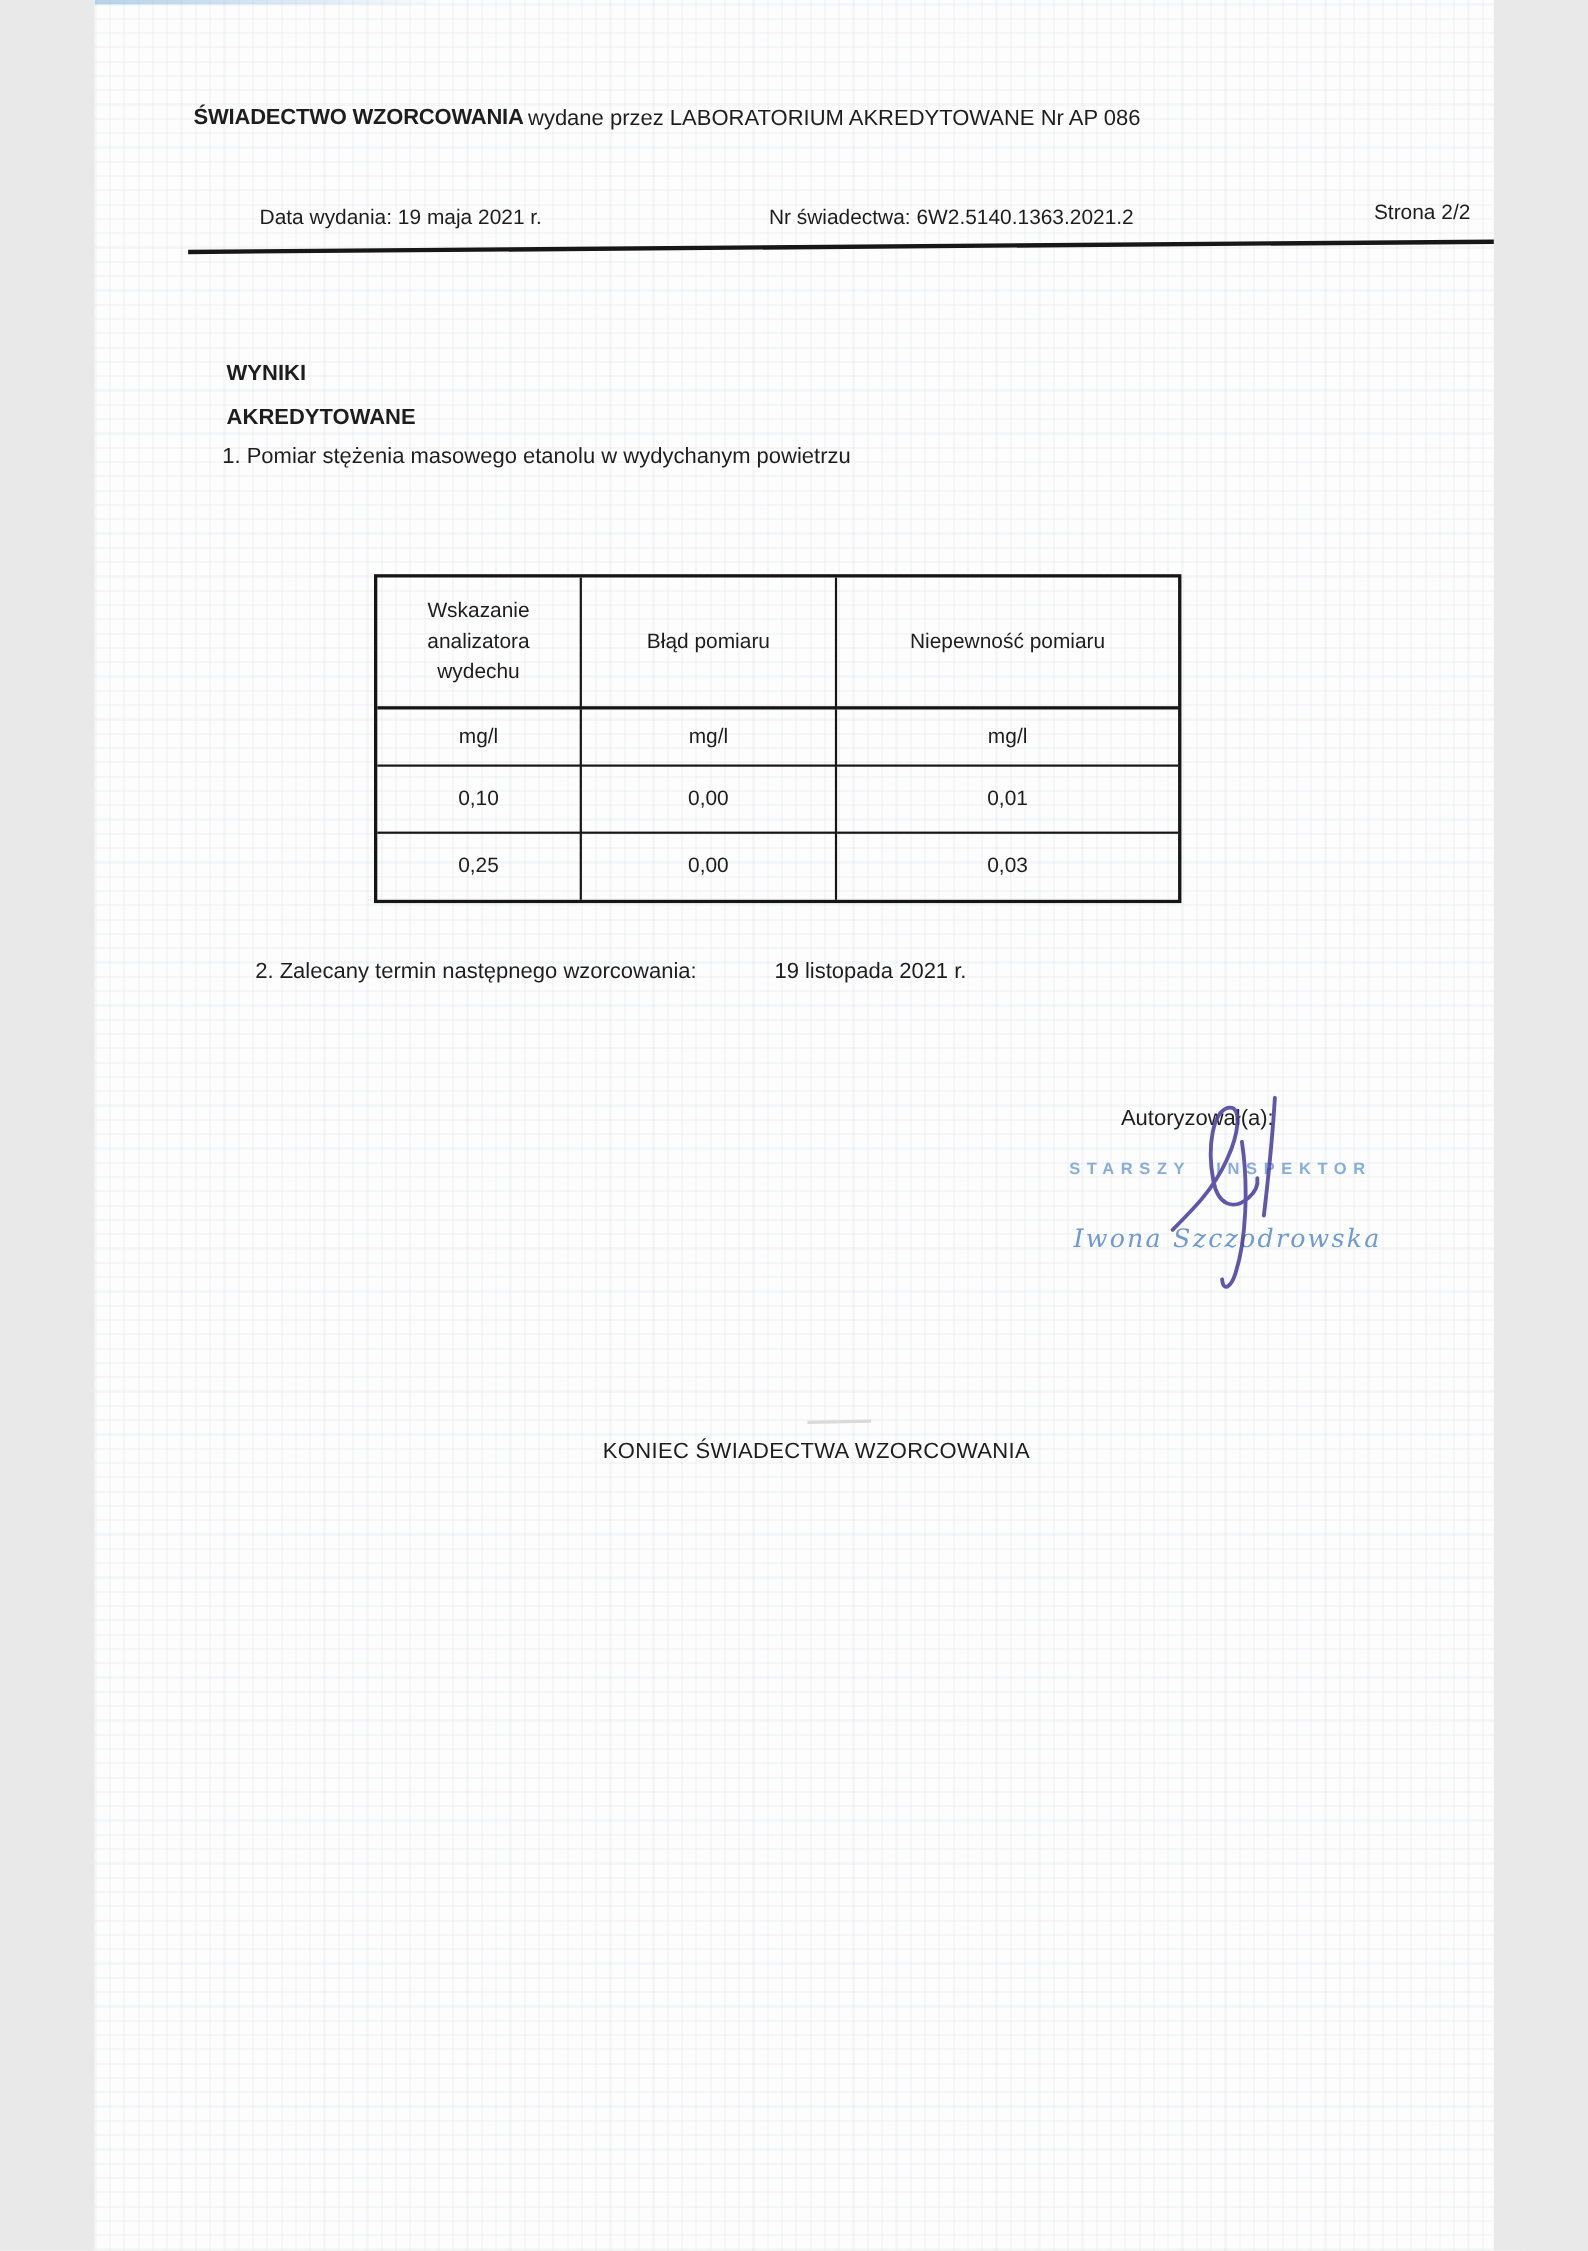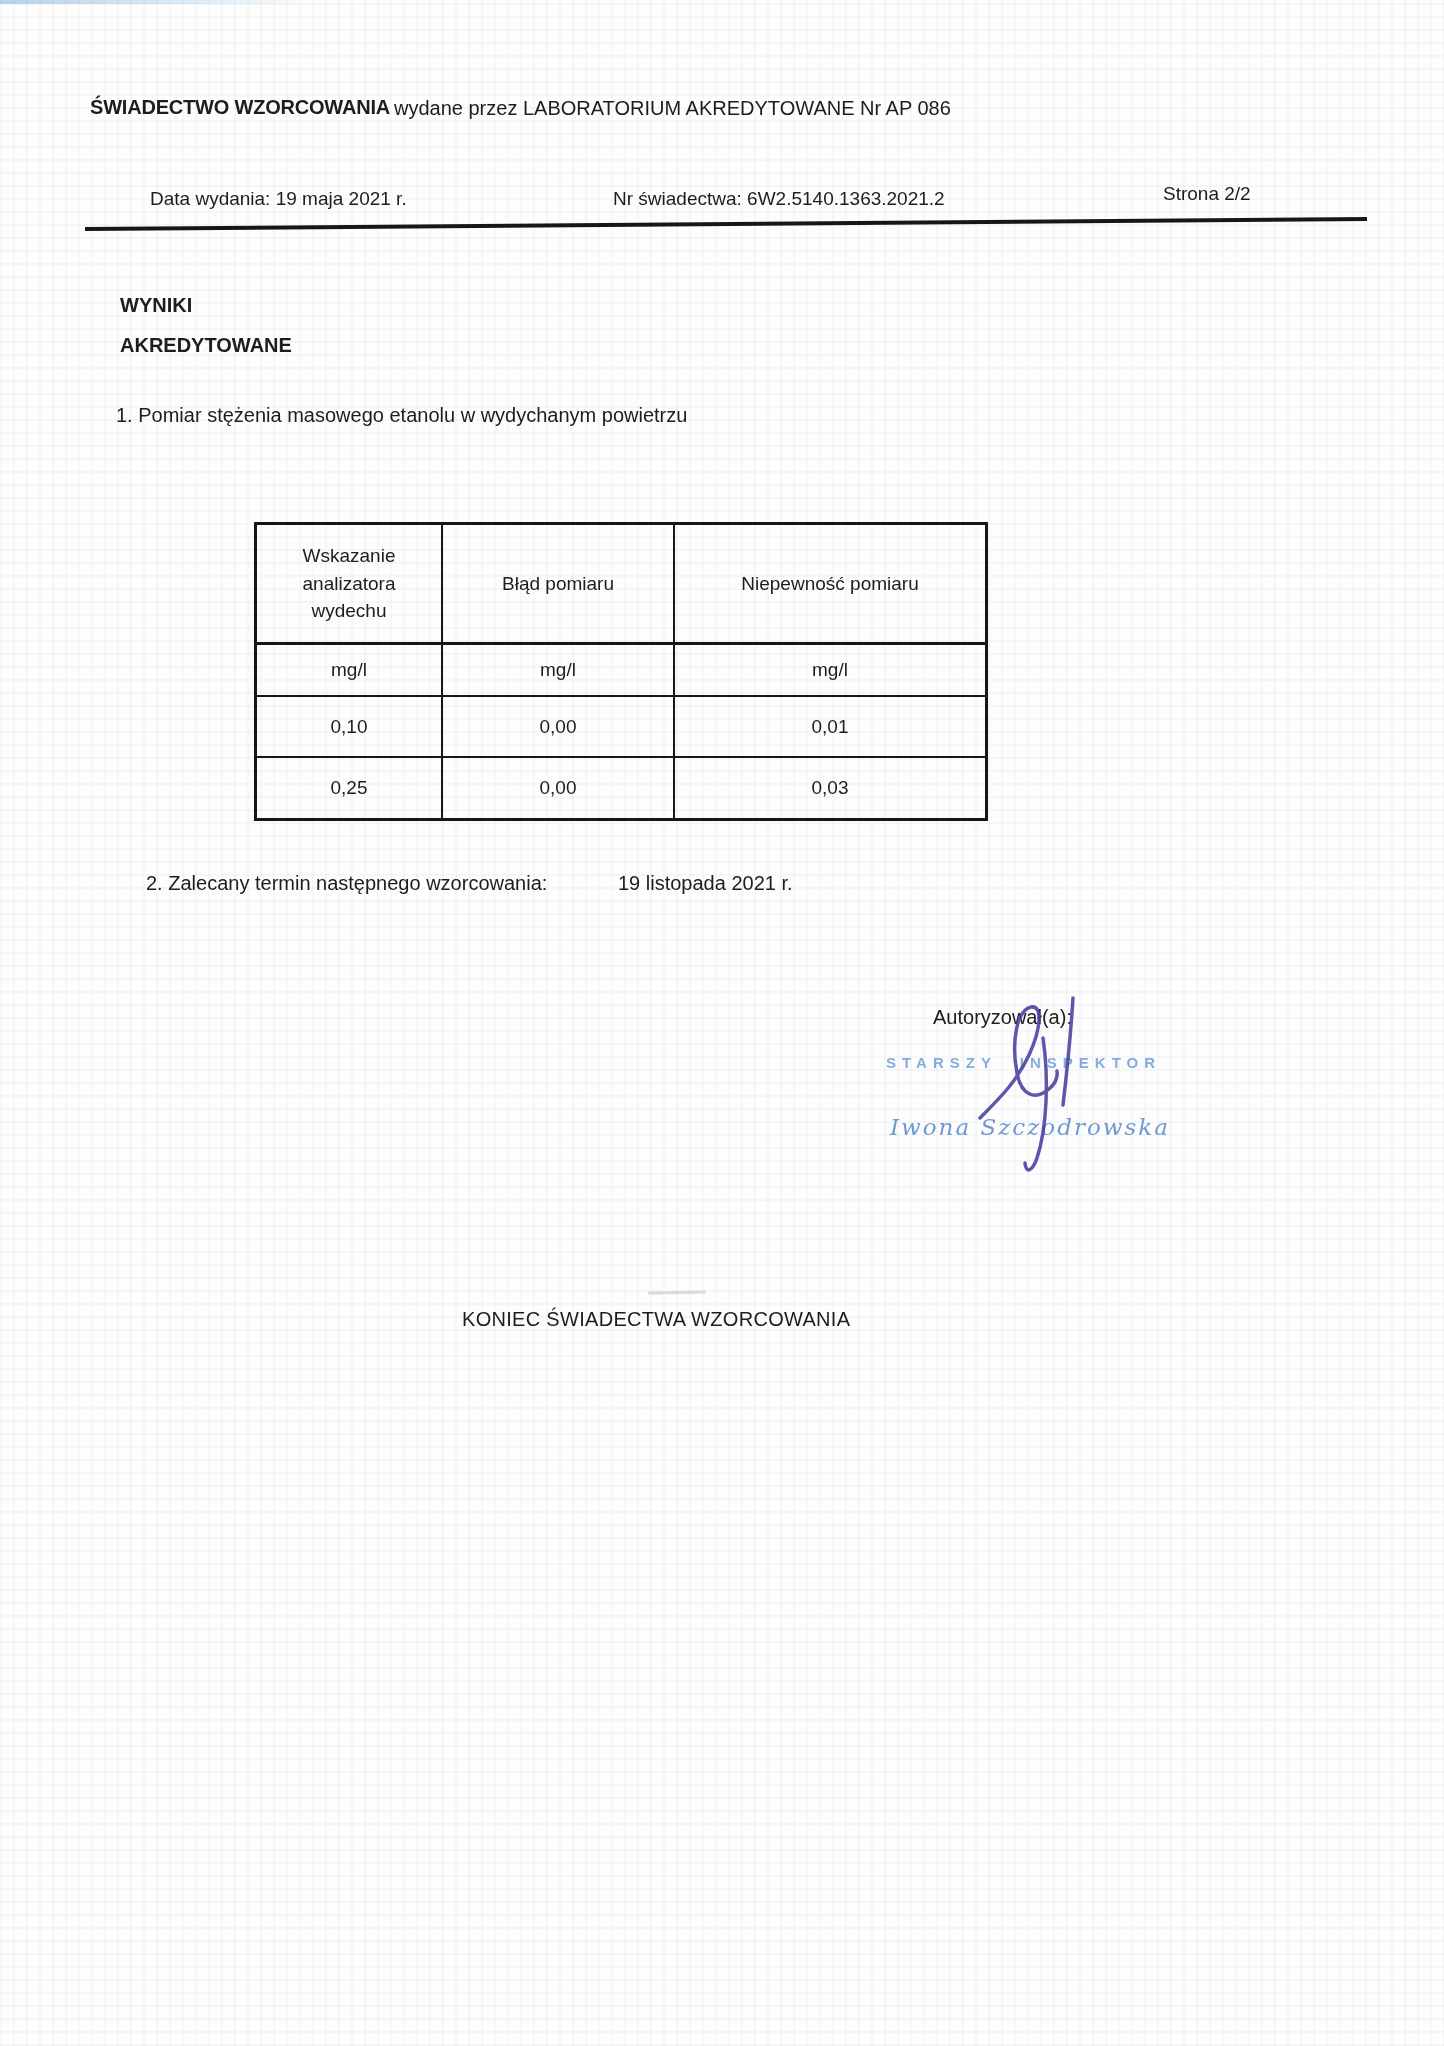--- a/index.html
+++ b/index.html
@@ -1,18 +1,18 @@
 <!DOCTYPE html>
 <html><head>
 <meta charset="utf-8">
 <style>
   html,body{margin:0;padding:0;background:#e9e9e9;}
   .page{
     position:relative;
-    width:1444px;height:2046px;
+    width:1272px;height:2046px;
     margin:0 auto;
     background-color:#fdfdfd;
     background-image:
       repeating-linear-gradient(0deg, rgba(205,210,216,0.16) 0 2px, transparent 2px 13px),
       repeating-linear-gradient(90deg, rgba(205,210,216,0.16) 0 2px, transparent 2px 13px);
     font-family:"Liberation Sans", sans-serif;
     color:#1d1d1d;
     overflow:hidden;
     text-decoration:underline;
   }
@@ -21,21 +21,21 @@
     position:absolute;left:0;top:0;width:312px;height:4px;
     background:linear-gradient(to right, rgba(125,175,215,.55), rgba(160,200,232,.28) 70%, rgba(200,225,245,0));
   }
   .doc-title{font-size:20px;font-weight:bold;letter-spacing:-0.2px;}
   .issued-by{font-size:20px;}
   .info{font-size:19px;}
   .hrule{
     position:absolute;left:85px;top:222px;width:1282px;height:4px;
     background:#171717;transform:rotate(-0.45deg);
   }
-  .section-h{font-size:20px;font-weight:bold;}
+  .section-h{font-size:20px;font-weight:bold;margin-top:34px;}
   .body-text{font-size:20px;}
   .ctable{
     position:absolute;left:254px;top:522px;width:728px;
     display:grid;
     grid-template-columns:186px 232px 310px;
     grid-template-rows:120px 52px 61px 60px;
     border:3px solid #161616;
     background:transparent;
     box-sizing:content-box;
   }

